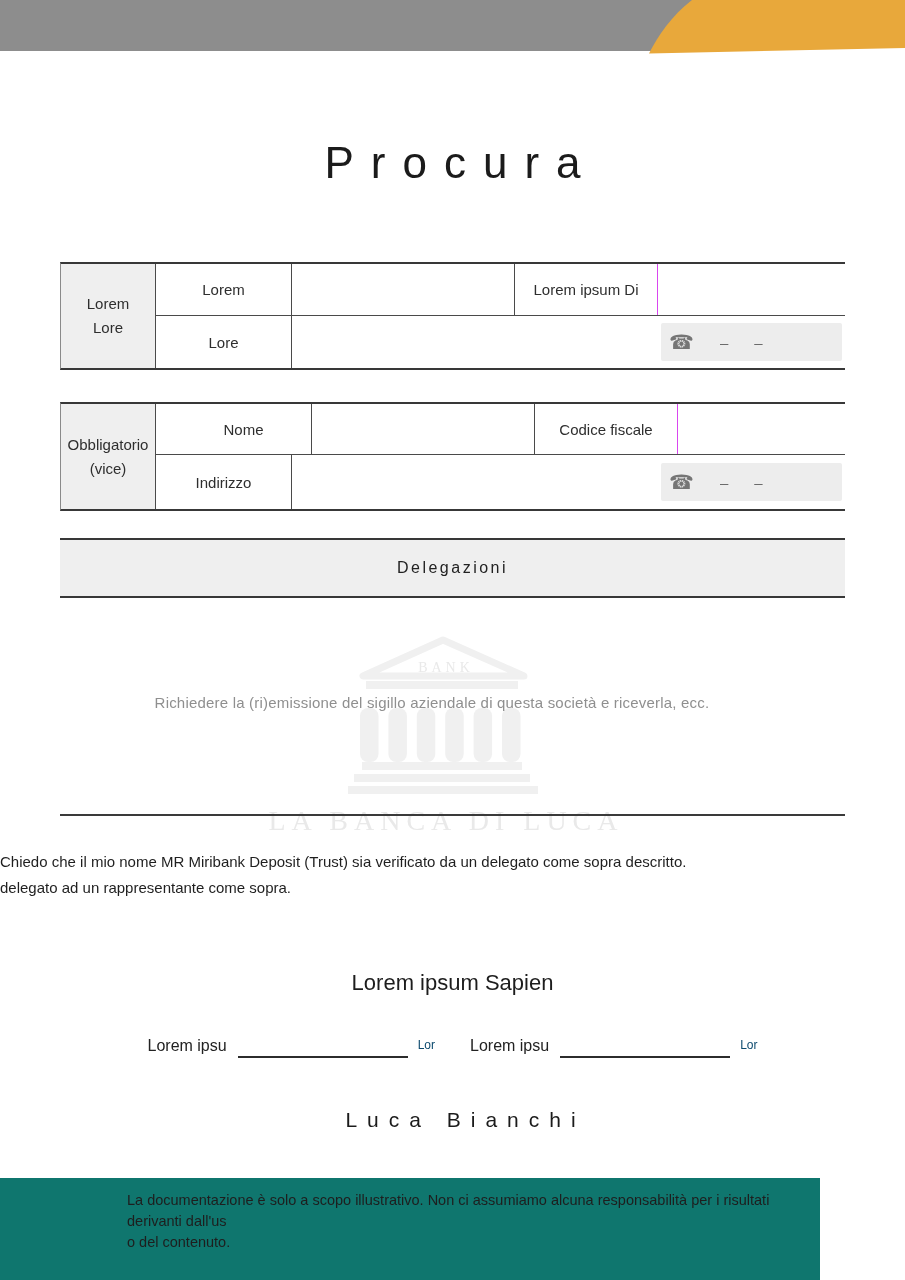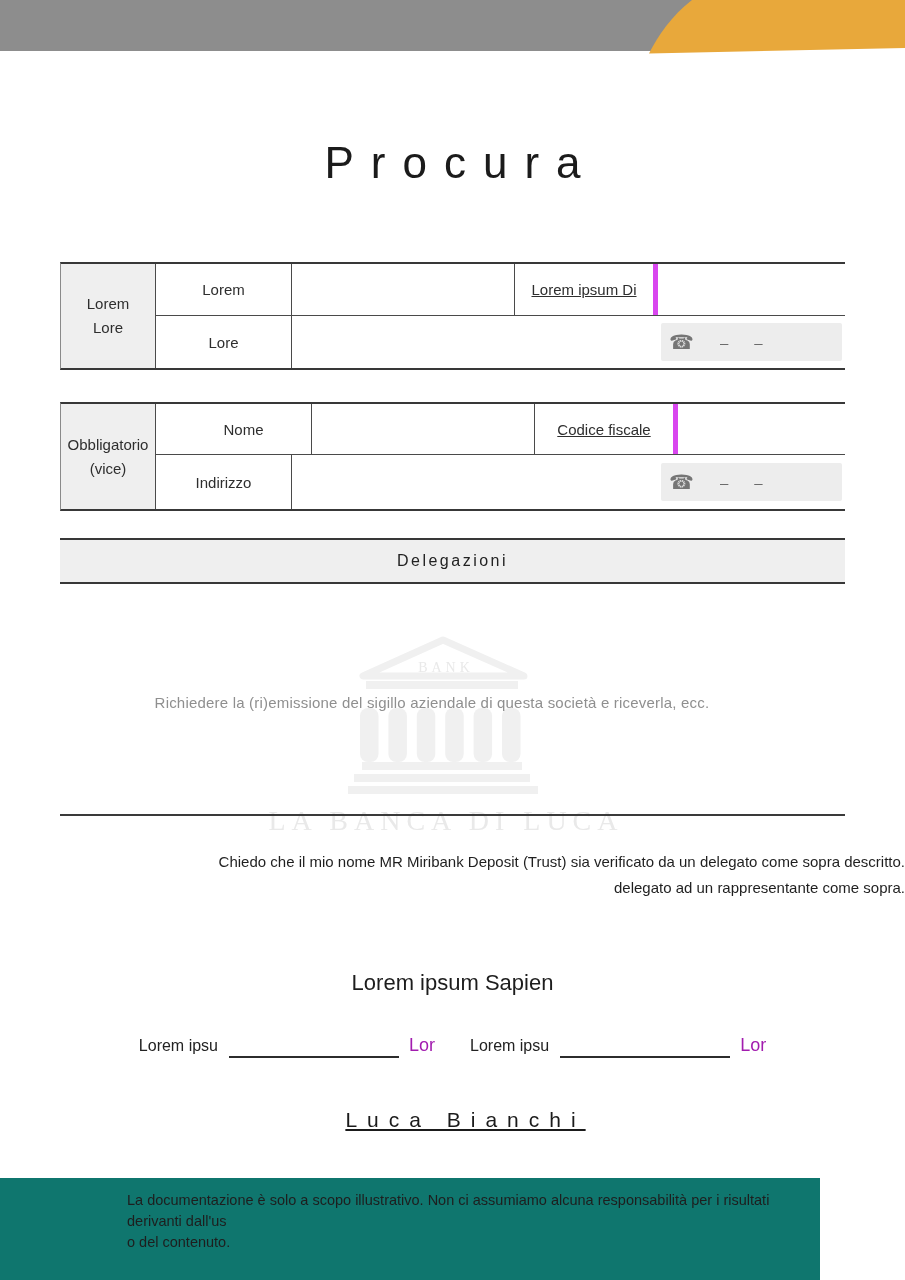--- a/index.html
+++ b/index.html
@@ -48,72 +48,72 @@
   .t-row.first { border-bottom:1px solid #4a4a4a; }
   #table-1 .t-row.first { height:52px; }
   #table-2 .t-row.first { height:51px;padding-left:20px; }
   .t-row.second { flex:1; }
   .cell {
     display:flex; align-items:center; justify-content:center;
     font-size:15px; color:#2e2e2e;
   }
   .cell.field-name  { width:136px; border-right:1px solid #4a4a4a; }
   .cell.input-blank { width:223px; border-right:1px solid #4a4a4a; }
-  .cell.field-name-2{ width:143px; border-right:5px solid #d946ef;text-decoration:underline; }
+  .cell.field-name-2{ width:143px; border-right:1px solid #d946ef; }
   .cell.input-blank-2 { flex:1; }
   .cell.merged-input { flex:1; position:relative; }
 
   .phone-field {
     position:absolute; right:3px; top:50%; transform:translateY(-50%);
     width:181px; height:38px; background:#ededed; border-radius:2px;
     display:flex; align-items:center; padding-left:8px;
   }
   .phone-glyph { font-size:20px; color:#757575; line-height:1; }
   .phone-dash  { font-size:15px; color:#6b6b6b; margin-left:26px; }
 
   
   #delegazioni-band {
-    left:60px; top:538px; width:785px; height:46px;
+    left:60px; top:538px; width:785px; height:60px;
     background:#efefef; border-top:2px solid #383838; border-bottom:2px solid #383838;
     display:flex; align-items:center; justify-content:center;
     font-size:16px; letter-spacing:2.5px; color:#222222;
   }
 
   
   #watermark { left:0; top:636px; width:905px; height:200px; }
 
   
   #delegation-note {
     left:0; top:694px; width:864px; text-align:center;
     font-size:15px; color:#8f8f8f; letter-spacing:0.2px;
   }
   #mid-rule { left:60px; top:814px; width:785px; height:2px; background:#3a3a3a; }
   #declaration {
-    left:0; top:849px; width:905px; text-align:right;
+    left:0; top:849px; width:905px; text-align:left;
     font-size:15px; line-height:26px; color:#1f1f1f; white-space:pre-line;
   }
   #subheading {
     left:0; top:970px; width:905px; text-align:center;
     font-size:22px; color:#1d1d1d;
   }
 
   
   #signature-row {
     left:0; top:1036px; width:905px;
     display:flex; justify-content:center; align-items:flex-start;
   }
   .sig-label  { font-size:16px; color:#222222; line-height:19px; }
   .sig-line   { width:170px; height:22px; border-bottom:2px solid #2c2c2c;
                 margin:0 10px 0 11px; }
-  .sig-suffix { font-size:18px; color:#a21caf; line-height:19px; }
+  .sig-suffix { font-size:12px; color:#0c4a6e; line-height:19px; }
   .sig-gap    { width:35px; }
 
   #signer-name {
     left:0; top:1108px; width:905px; text-align:center;
-    font-size:21px; letter-spacing:10px; padding-left:26px; color:#1b1b1b;text-decoration:underline;
+    font-size:21px; letter-spacing:10px; padding-left:26px; color:#1b1b1b;
   }
 </style>
 </head>
 <body>
 
 <svg id="header-band" class="abs" viewBox="0 0 905 56" xmlns="http://www.w3.org/2000/svg">
   <rect x="0" y="0" width="700" height="51" fill="#8d8d8d"></rect>
   <path d="M 692 0 L 905 0 L 905 48 L 649 53.5 C 658 36 672 15 692 0 Z" fill="#e8a83b"></path>
 </svg>
 

